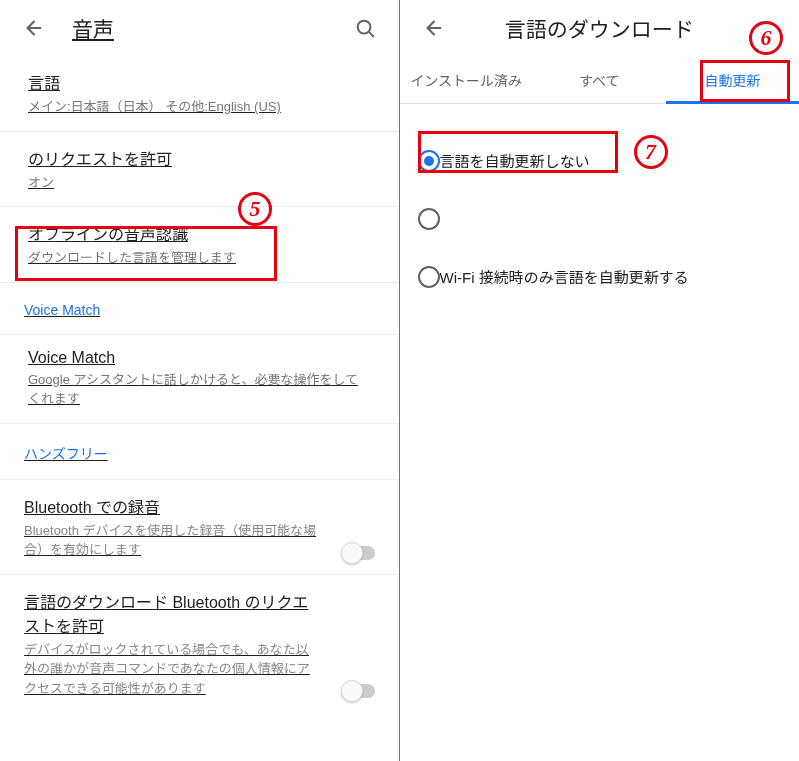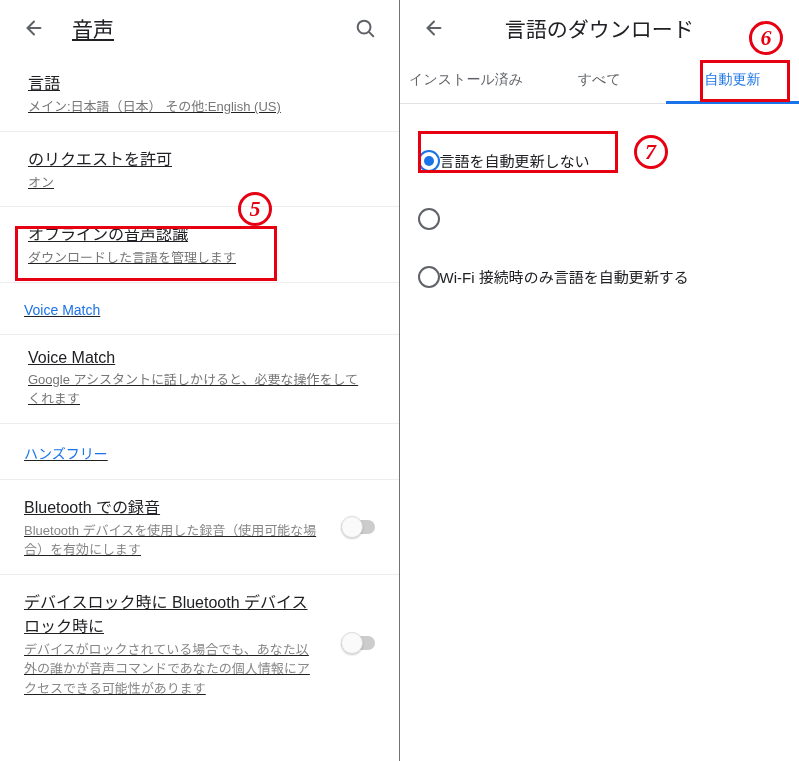--- a/index.html
+++ b/index.html
@@ -55,21 +55,21 @@
     line-height: 1.5;
   }
   .section-label {
     padding: 19px 24px 16px;
     font-size: 14px;
     color: #1a73e8;
     border-bottom: 1px solid #ededed;
   }
   .switch-row {
     display: flex;
-    align-items: center;
+    align-items: flex-end;
     border-bottom: 1px solid #ededed;
     padding: 14px 24px;
     gap: 24px;
   }
   .switch-row .text { flex: 1; }
   .switch-row .primary { font-size: 16px; margin-bottom: 3px; }
   .switch-row .secondary { font-size: 13px; color: #888; line-height: 1.5; }
   .switch {
     width: 34px; height: 14px; background: #ccc; border-radius: 7px; position: relative;
   }
@@ -77,21 +77,20 @@
     content: ""; position: absolute; width: 20px; height: 20px;
     background: #fafafa; border: 1px solid #ddd; border-radius: 50%;
     top: 50%; left: 0; transform: translateY(-50%);
     box-shadow: 0 1px 2px rgba(0,0,0,.2);
   }
 
   .tabs {
     display: flex;
     height: 48px;
     border-bottom: 1px solid #e2e2e2;
-    font-family: Liberation Mono, monospace;
   }
   .tab {
     flex: 1;
     display: flex; align-items: center; justify-content: center;
     font-size: 14px;
     color: #5f6368;
     cursor: pointer;
     position: relative;
   }
   .tab.active {
@@ -193,21 +192,21 @@
   <div class="switch-row">
     <div class="text">
       <div class="primary">Bluetooth での録音</div>
       <div class="secondary">Bluetooth デバイスを使用した録音（使用可能な場合）を有効にします</div>
     </div>
     <div class="switch"></div>
   </div>
 
   <div class="switch-row" style="border-bottom:none">
     <div class="text">
-      <div class="primary">デバイスロック時に Bluetooth デバイスロック時に</div>
+      <div class="primary">言語のダウンロード Bluetooth のリクエストを許可</div>
       <div class="secondary">デバイスがロックされている場合でも、あなた以外の誰かが音声コマンドであなたの個人情報にアクセスできる可能性があります</div>
     </div>
     <div class="switch"></div>
   </div>
 
   <div class="anno-box" style="left:15px; top:226px; width:262px; height:55px;"></div>
   <div class="anno-circ" style="left:238px; top:192px;">5</div>
 </div>
 
 <div class="pane">

